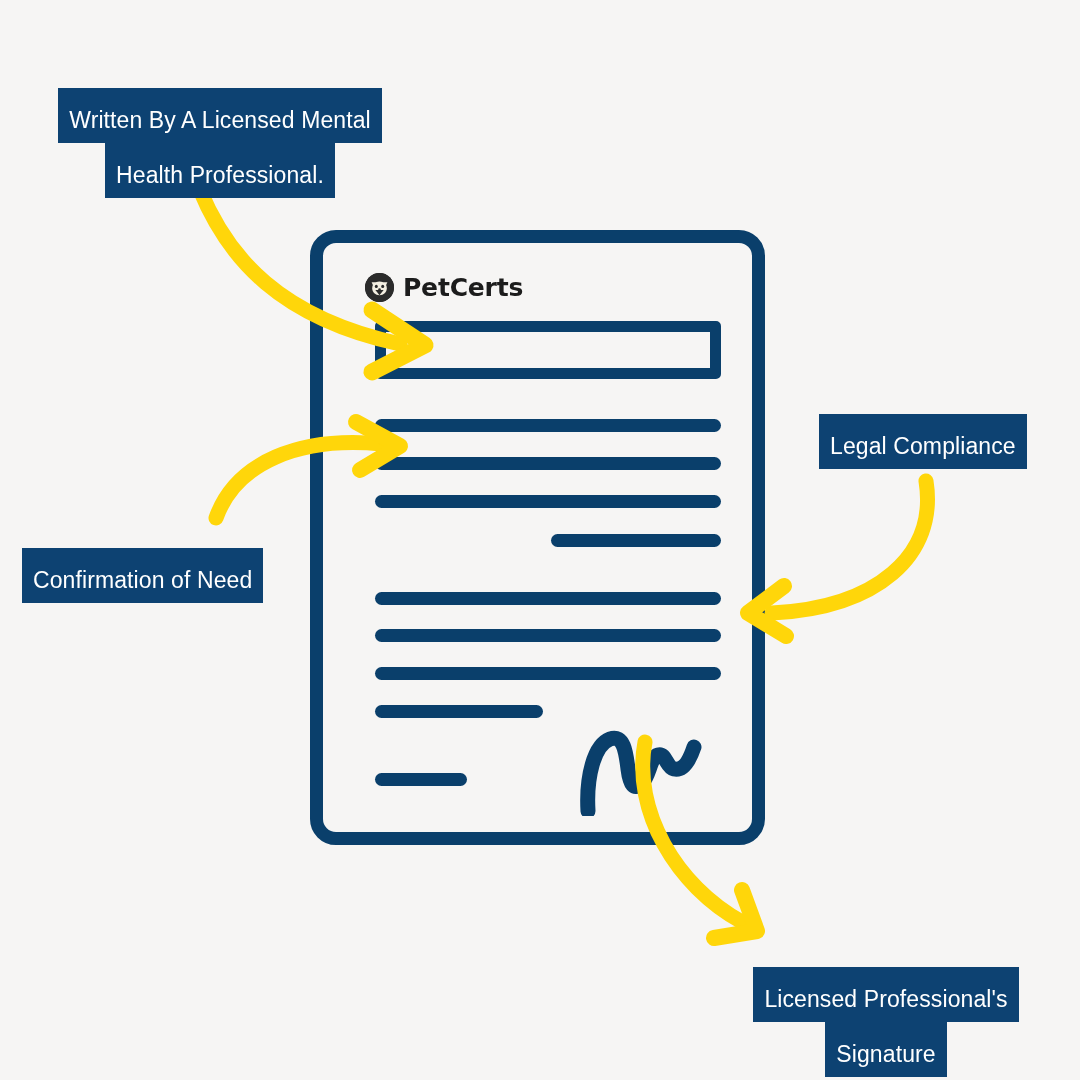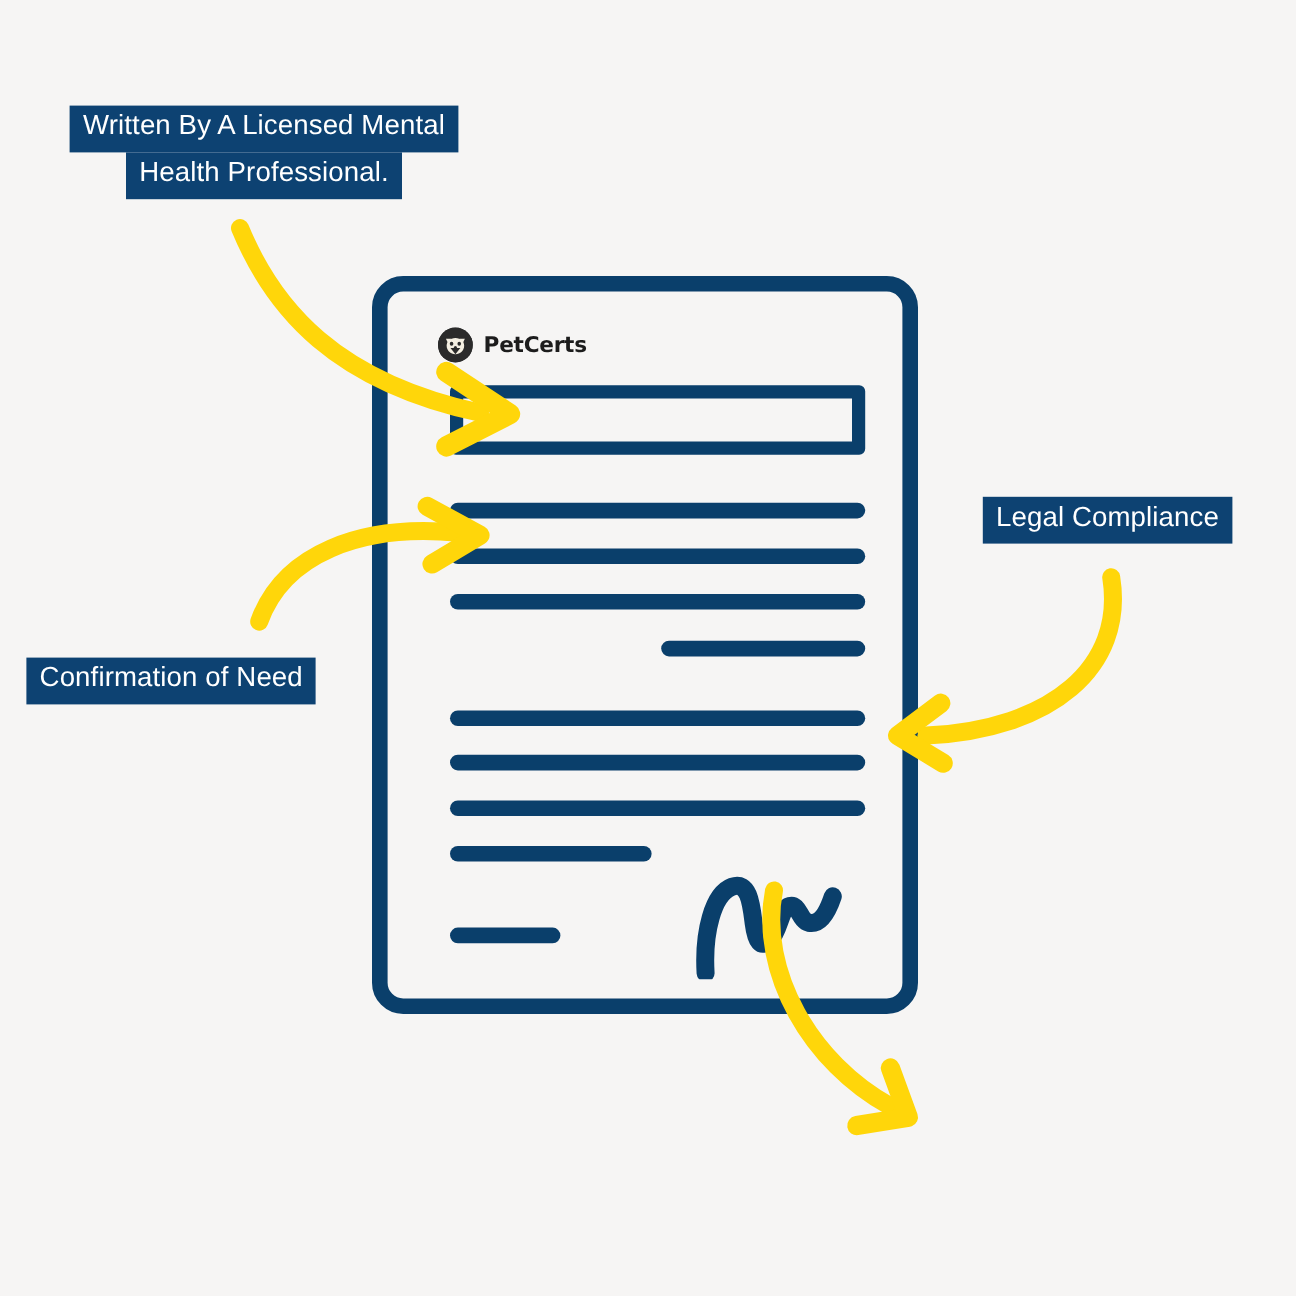--- a/index.html
+++ b/index.html
@@ -53,21 +53,21 @@
   .logo-badge {
     width: 29px;
     height: 29px;
     border-radius: 50%;
     background: #2b2b2b;
     display: block;
     flex: 0 0 auto;
   }
   .logo-text {
     font-family: "DejaVu Sans", sans-serif;
-    font-size: 18px;
+    font-size: 25px;
     font-weight: 700;
     color: #1c1c1c;
     letter-spacing: -0.2px;
     line-height: 1;
     white-space: nowrap;
   }
 
   
   .title-box {
     position: absolute;
@@ -116,21 +116,21 @@
     z-index: 6;
     font-size: 23px;
     line-height: 1.47;
     color: #ffffff;
     letter-spacing: 0.1px;
     white-space: nowrap;
   }
   .callout .cl {
     display: table;
     background: #0d4272;
-    padding: 0 11px 5px 11px;
+    padding: 16px 11px 5px 11px;
   }
   .callout.align-center .cl {
     margin-left: auto;
     margin-right: auto;
   }
 
   .callout-written {
     left: 38px;
     top: 88px;
     width: 364px;
@@ -236,14 +236,18 @@
   </div>
 
   <div class="callout callout-confirmation">
     <span class="cl">Confirmation of Need</span>
   </div>
 
   <div class="callout callout-legal">
     <span class="cl">Legal Compliance</span>
   </div>
 
+  <div class="callout callout-signature align-center">
+    <span class="cl">Licensed Professional's</span>
+    <span class="cl">Signature</span>
+  </div>
 
 </div>
 
 </body></html>

